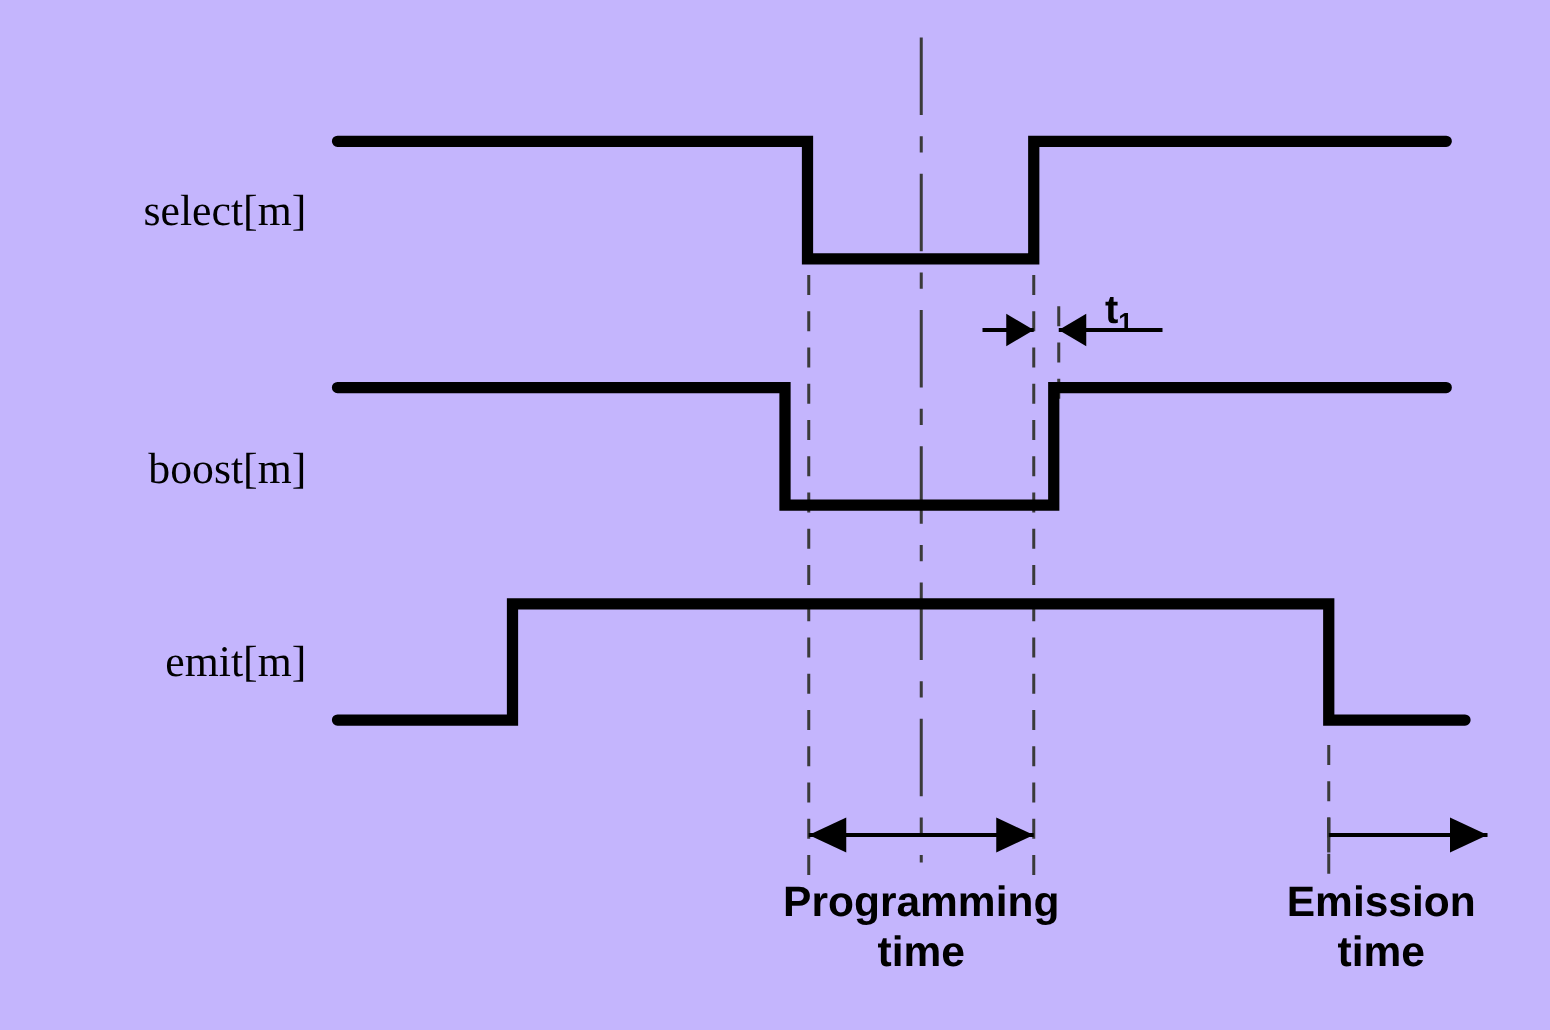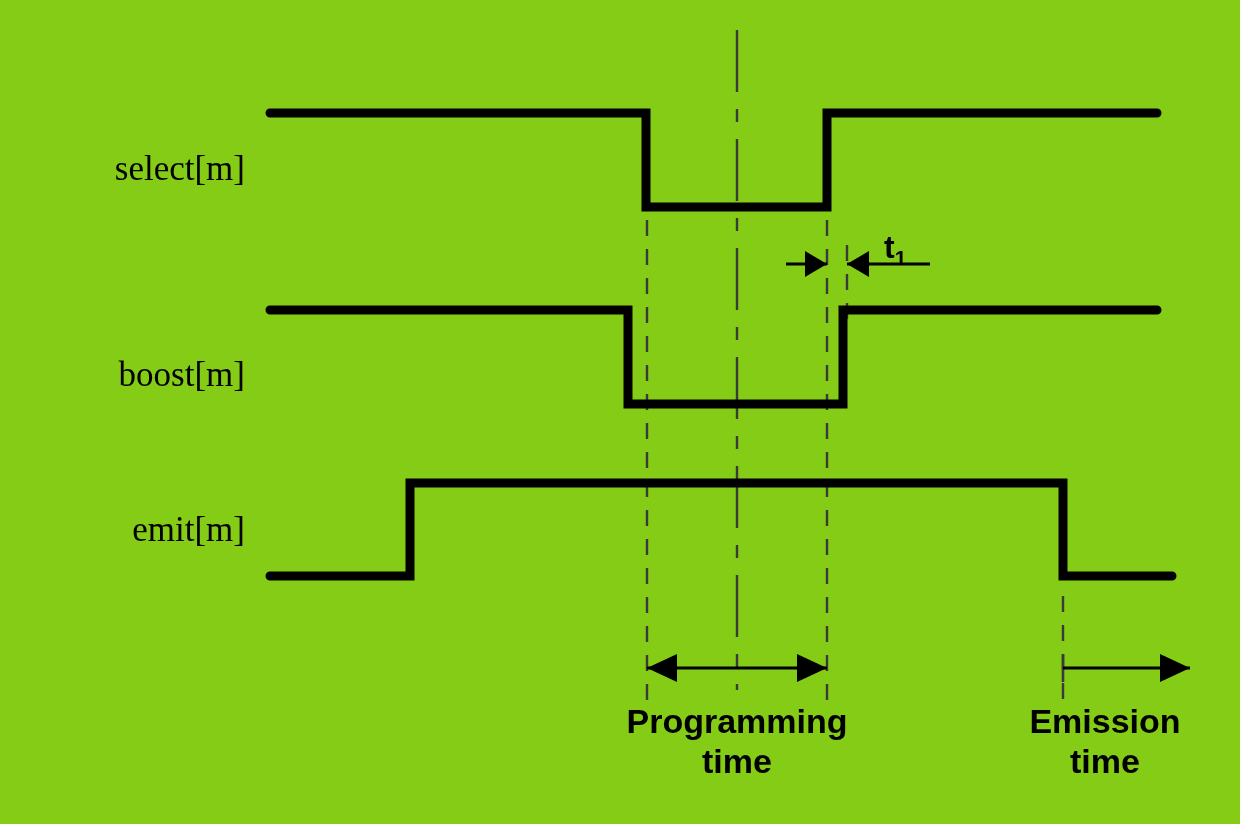--- a/index.html
+++ b/index.html
@@ -4,21 +4,21 @@
 <style>
   html, body {
     margin: 0;
     padding: 0;
     background: #ffffff;
   }
   #root {
     position: relative;
     width: 1240px;
     height: 824px;
-    background: #84cc16;
+    background: #c4b5fd;
     overflow: hidden;
     font-family: "Liberation Sans", sans-serif;
   }
   svg.diagram {
     position: absolute;
     left: 0;
     top: 0;
     width: 1240px;
     height: 824px;
     display: block;

